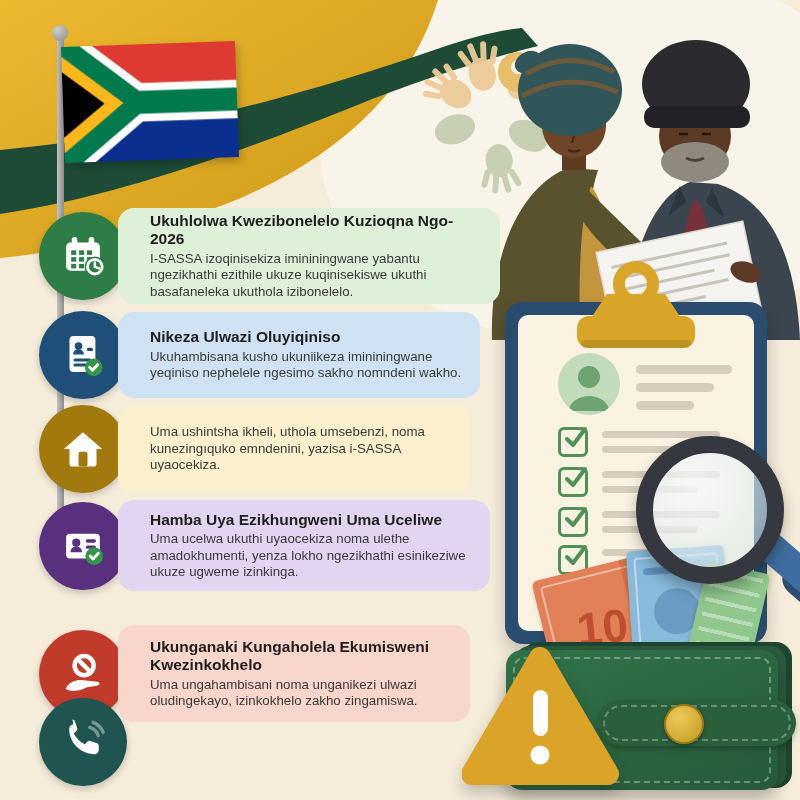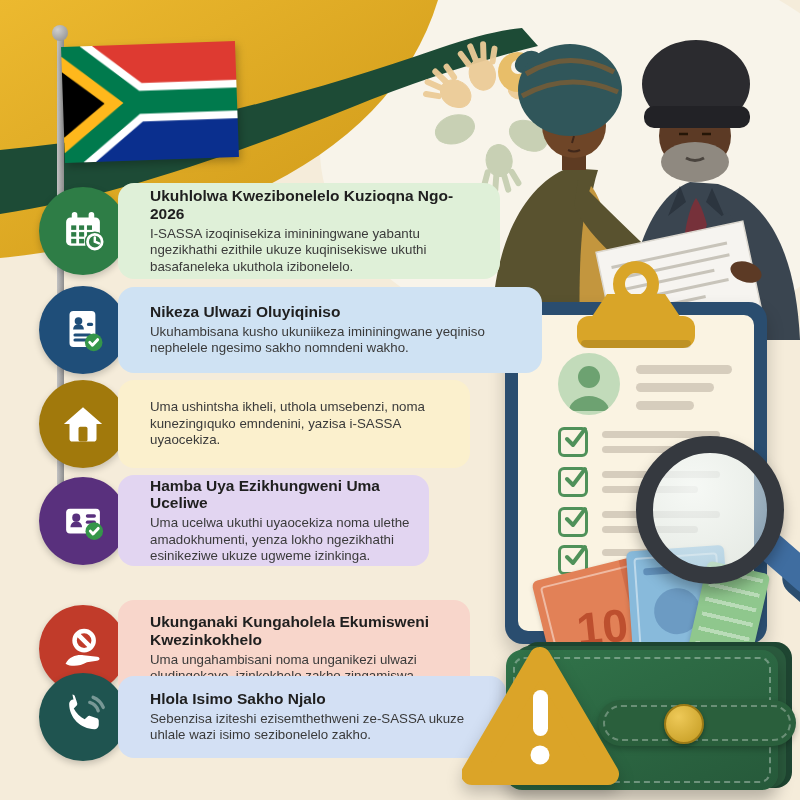--- a/index.html
+++ b/index.html
@@ -12,34 +12,34 @@
   .hands-logo{left:388px;top:12px;z-index:0;opacity:.95;}
   .flag-pole{left:57px;top:34px;width:7px;height:500px;border-radius:3px;z-index:1;
              background:linear-gradient(90deg,#c2c2c2,#8d8d8d);}
   .pole-knob{left:52px;top:25px;width:16px;height:16px;border-radius:50%;z-index:1;
              background:radial-gradient(circle at 35% 30%,#cfcfcf,#8a8a8a);}
   .sa-flag{left:63px;top:44px;width:174px;height:116px;z-index:1;transform:rotate(-2deg);
            filter:drop-shadow(2px 4px 4px rgba(0,0,0,.25));}
   .couple{left:428px;top:10px;z-index:1;}
 
   
-  .row{position:absolute;left:0;z-index:3;width:800px;}
+  .row{position:absolute;left:0;z-index:3;width:800px;margin-top:25px;}
   .r1{top:183px;height:96px}.r2{top:287px;height:86px}.r3{top:380px;height:88px}
   .r4{top:475px;height:91px}.r5{top:600px;height:97px}.r6{top:676px;height:82px}
   .icon-circle{position:absolute;left:39px;top:50%;transform:translateY(-50%);
      width:88px;height:88px;border-radius:50%;display:flex;align-items:center;justify-content:center;
      box-shadow:0 3px 7px rgba(0,0,0,.2);}
   .icon-circle svg{width:54px;height:54px;}
   .ic1{background:#2e7d46;color:#2e7d46}.ic2{background:#1f4e79;color:#1f4e79}
   .ic3{background:#a1790c;color:#a1790c}.ic4{background:#59307d;color:#59307d}
   .ic5{background:#c13b2a;color:#c13b2a}.ic6{background:#1f5450;color:#1f5450}
   .card{position:absolute;left:118px;top:0;bottom:0;border-radius:16px;box-sizing:border-box;
      display:flex;flex-direction:column;justify-content:center;padding:6px 18px 6px 32px;}
-  .cd1{background:#dff0d8;width:382px}.cd2{background:#cfe2f3;width:424px}
-  .cd3{background:#fbf0cd;width:352px}.cd4{background:#e2d5f1;width:311px}
+  .cd1{background:#dff0d8;width:382px}.cd2{background:#cfe2f3;width:362px}
+  .cd3{background:#fbf0cd;width:352px}.cd4{background:#e2d5f1;width:372px}
   .cd5{background:#f8d6cb;width:352px}.cd6{background:#d3e0f4;width:388px}
   .card h3{margin:0 0 3px 0;font-size:15.5px;line-height:1.16;color:#1f1f1f;}
   .card p{margin:0;font-size:13.3px;line-height:1.23;color:#3a3a3a;}
 
   
   .clipboard{left:505px;top:302px;width:262px;height:342px;z-index:2;background:#2a4d6f;
      border-radius:18px;box-shadow:0 10px 18px rgba(0,0,0,.2);}
   .cb-paper{position:absolute;left:13px;top:13px;right:13px;bottom:13px;background:#faf3e2;
      border-radius:10px;}
   .cb-clip{position:absolute;left:50%;transform:translateX(-50%);top:-44px;}
@@ -353,24 +353,20 @@
     </div>
   </div>
 
   <div class="row r6">
     <div class="icon-circle ic6">
       <svg viewBox="0 0 48 48">
         <path d="M15.5,8.5 c-2,0 -3.8,1.8 -3.8,3.8 c0,12.4 10.1,22.5 22.5,22.5 c2,0 3.8,-1.8 3.8,-3.8 v-3.7 c0,-1 -0.65,-1.9 -1.6,-2.2 l-6,-2 c-0.9,-0.3 -1.85,-0.06 -2.5,0.6 l-2.4,2.4 c-4.2,-2.1 -7.6,-5.5 -9.7,-9.7 l2.4,-2.4 c0.66,-0.66 0.9,-1.6 0.6,-2.5 l-2,-6 c-0.3,-0.95 -1.2,-1.6 -2.2,-1.6 z" fill="#fff"></path>
         <path d="M30,11 a11,11 0 0 1 7.5,7.5 M33,6.5 a16,16 0 0 1 9,9" stroke="rgba(255,255,255,.4)" stroke-width="3" fill="none" stroke-linecap="round"></path>
       </svg>
     </div>
-    <div class="card cd6">
-      <h3>Hlola Isimo Sakho Njalo</h3>
-      <p>Sebenzisa iziteshi ezisemthethweni ze-SASSA ukuze uhlale wazi isimo sezibonelelo zakho.</p>
-    </div>
   </div>
 
   <div class="abs note note-orange">
     <div class="note-inner"></div>
     <div class="note-strip"></div>
     <div class="note-num">10</div>
   </div>
   <div class="abs note note-blue">
     <div class="note-inner"></div>
     <div class="note-blob"></div>

